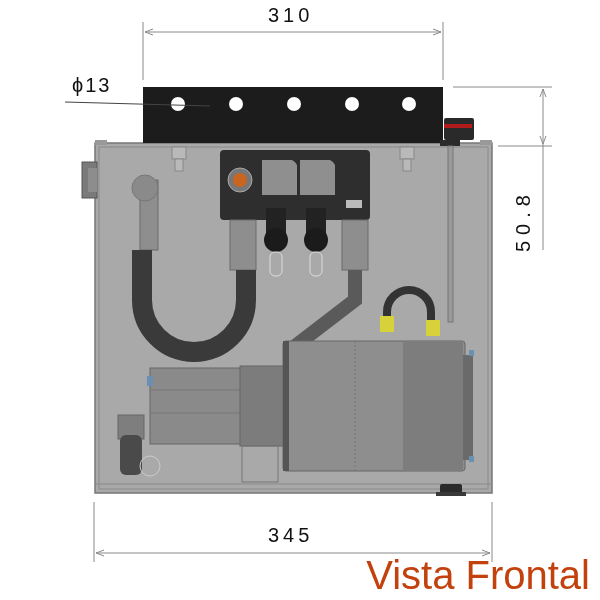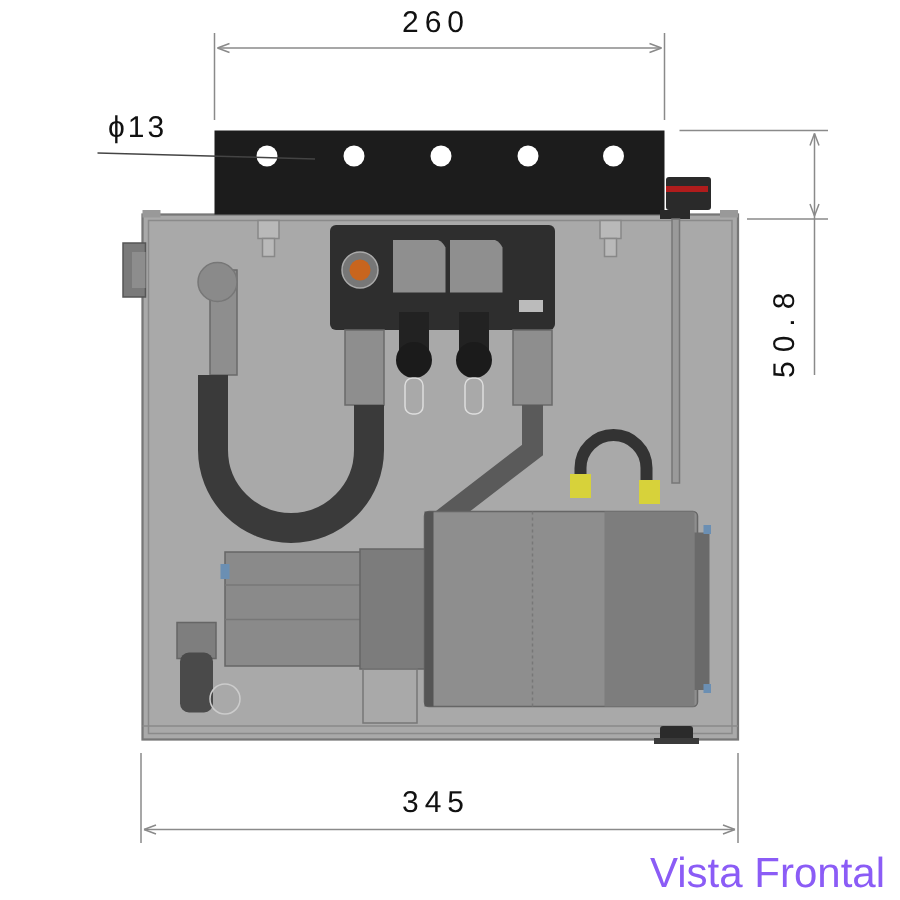--- a/index.html
+++ b/index.html
@@ -3,21 +3,21 @@
 <meta charset="utf-8">
 <style>
   html, body { margin:0; padding:0; background:#ffffff; }
   body { width:600px; height:600px; position:relative; overflow:hidden; font-family:"Liberation Sans", sans-serif; }
   svg { position:absolute; left:0; top:0; }
   .dimtext { position:absolute; font-family:"Liberation Sans", sans-serif; color:#111; font-size:20px; letter-spacing:4px; }
   #dim-top { left:268px; top:4px; }
   #dim-bottom { left:268px; top:524px; }
   #dim-hole { left:72px; top:74px; letter-spacing:2px; }
   #dim-right { left:512px; top:168px; transform:rotate(-90deg); transform-origin:left top; top:252px; letter-spacing:6px; }
-  #caption { position:absolute; right:10px; bottom:2px; font-size:28px; color:#8b5cf6; letter-spacing:0; }
+  #caption { position:absolute; right:10px; bottom:2px; font-size:40px; color:#c2410c; letter-spacing:0; }
 </style>
 </head>
 <body>
 
 <svg width="600" height="600" viewBox="0 0 600 600">
 
   <g stroke="#8a8a8a" stroke-width="1" fill="none">
     <line x1="143" y1="22" x2="143" y2="80"></line>
     <line x1="443" y1="22" x2="443" y2="80"></line>
     <line x1="145" y1="32" x2="441" y2="32"></line>
@@ -138,17 +138,17 @@
     <rect x="120" y="435" width="22" height="40" fill="#4a4a4a" rx="6"></rect>
     <circle cx="150" cy="466" r="10" fill="none" stroke="#ccc"></circle>
   </g>
 
   <g>
     <rect x="440" y="484" width="22" height="10" fill="#2b2b2b" rx="2"></rect>
     <rect x="436" y="492" width="30" height="4" fill="#3a3a3a"></rect>
   </g>
 </svg>
 
-<div class="dimtext" id="dim-top">260</div>
+<div class="dimtext" id="dim-top">310</div>
 <div class="dimtext" id="dim-hole">ϕ13</div>
 <div class="dimtext" id="dim-right">50.8</div>
 <div class="dimtext" id="dim-bottom">345</div>
 <div id="caption">Vista Frontal</div>
 
 </body></html>

